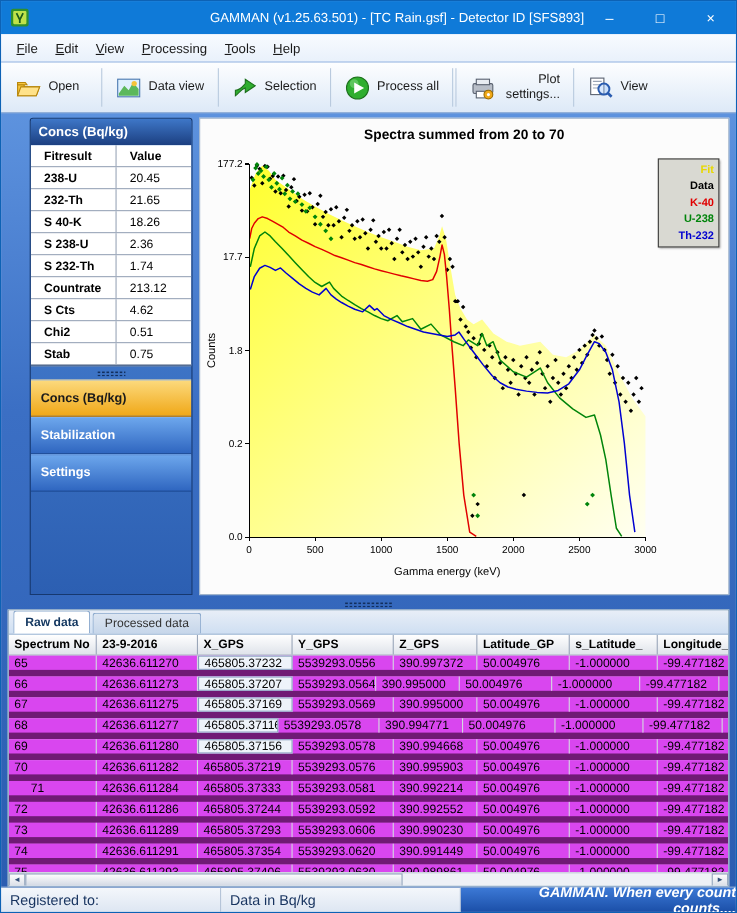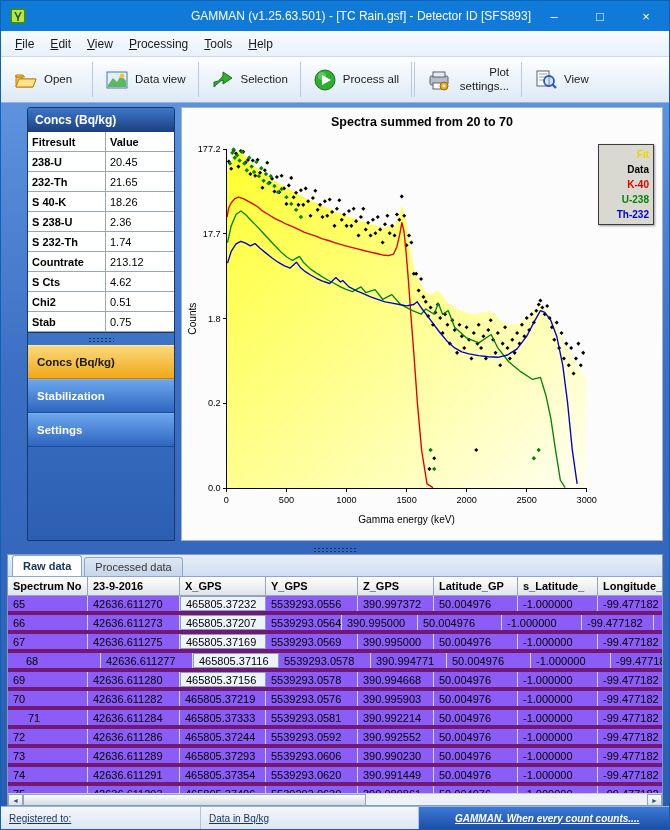--- a/index.html
+++ b/index.html
@@ -29,21 +29,21 @@
 
   
   .content { height:442px; display:flex; padding:4px 6px; gap:6px; flex:0 0 auto; }
 
   
   .left-panel { width:148px; display:flex; flex-direction:column; border:1px solid #16386f; border-radius:3px 3px 0 0; overflow:hidden; flex:0 0 auto;
                 background:linear-gradient(180deg,#4f8ada,#2c5fb2);margin-left:20px; }
   .lp-header { height:24px; background:linear-gradient(180deg,#3e77c8,#1c3f80); color:#fff; font-weight:bold; font-size:12px; display:flex; align-items:center; padding-left:7px; flex:0 0 auto; }
   .fit-table { background:#fff; flex:0 0 auto; border-bottom:1px solid #16386f; }
   .ft-row { display:flex; height:20px; border-bottom:1px solid #9aa6b8; }
-  .ft-cell { font-size:11px; display:flex; align-items:center; padding-left:4px; overflow:hidden; white-space:nowrap; }
+  .ft-cell { font-size:11px; display:flex; align-items:center; padding-left:12px; overflow:hidden; white-space:nowrap; }
   .ft-name { width:78px; border-right:1px solid #9aa6b8; font-weight:bold; }
   .ft-val { flex:1; }
   .ft-head .ft-cell { font-weight:bold; }
   .val-hl { background:#b5c6e2; }
   .lp-grip { height:12px; display:flex; align-items:center; justify-content:center; flex:0 0 auto; }
   .grip-dots { width:26px; height:5px; background-image:radial-gradient(#122f5e 1px, transparent 1.1px); background-size:4px 3px; }
   .nav-btn { height:34px; display:flex; align-items:center; padding-left:9px; font-size:11.5px; font-weight:bold; color:#fff;
              background:linear-gradient(180deg,#6ca6ec,#2f66c0); border-top:1px solid #7fb0ee; border-bottom:1px solid #1d4a94; }
   .nav-btn.selected { background:linear-gradient(180deg,#fcd97c,#f0a818); color:#1a1a1a; border-top:1px solid #ffe9ad; border-bottom:1px solid #c87c00; }
   .lp-fill { flex:1; }
@@ -62,30 +62,30 @@
   
   .bottom-panel { height:252px; margin:0 6px; background:#fff; border:1px solid #7f9db9; display:flex; flex-direction:column; overflow:hidden; flex:0 0 auto; }
   .tabs { height:22px; background:linear-gradient(180deg,#e8eef7,#cfdff2); display:flex; align-items:flex-end; padding-left:4px; gap:2px; border-bottom:1px solid #8aa8cc; flex:0 0 auto; }
   .tab { height:19px; padding:0 10px; display:flex; align-items:center; font-size:11px; color:#333; background:linear-gradient(180deg,#dde6f2,#c6d6ea); border:1px solid #8aa8cc; border-bottom:none; border-radius:3px 3px 0 0; }
   .tab.selected { background:#fff; font-weight:bold; color:#12365f; height:21px; }
   .grid-wrap { height:216px; overflow:hidden; flex:0 0 auto; }
   .grid-header { display:flex; height:19px; background:linear-gradient(180deg,#ffffff,#dfe3ea); border-bottom:1px solid #9aa6b8; }
   .g-cell { flex:0 0 auto; font-size:11px; padding:0 0 0 5px; display:flex; align-items:center; overflow:hidden; white-space:nowrap;
             border-right:1px solid #d4d9e0; }
   .g-head { font-weight:bold; border-right:1px solid #9aa6b8; }
-  .grid-row { display:flex; height:19px; border-bottom:4px solid #701a75; background:#8b5cf6; }
+  .grid-row { display:flex; height:19px; border-bottom:6px solid #701a75; background:#d946ef; }
   .g-cell.boxed { border:1px solid #8aa0c0; background:#eef3fa; }
   .hscroll { height:14px; background:#eef1f6; border-top:1px solid #c4ccd8; display:flex; flex:0 0 auto; }
   .hs-btn { width:15px; height:13px; background:linear-gradient(180deg,#fdfdfd,#d8dde6); border:1px solid #93a5bd; display:flex; align-items:center; justify-content:center; font-size:7px; color:#33507a; }
   .hs-track { flex:1; position:relative; }
   .hs-thumb { position:absolute; left:0; top:0; height:13px; width:55%; background:linear-gradient(180deg,#fdfdfd,#cfd6e2); border:1px solid #93a5bd; }
 
   
   .statusbar { height:23px; display:flex; flex:0 0 auto; background:linear-gradient(180deg,#f4f7fb,#dde6f2); border-top:1px solid #9ab4d6; }
-  .sb-seg { display:flex; align-items:center; font-size:10px; color:#17335f; padding-left:8px; border-right:1px solid #b5c4d8;text-decoration:underline; }
+  .sb-seg { display:flex; align-items:center; font-size:13px; color:#17335f; padding-left:8px; border-right:1px solid #b5c4d8; }
   .sb-reg { width:200px; }
   .sb-units { width:218px; }
   .sb-slogan { flex:1; background:linear-gradient(180deg,#3c79d6,#1b4fa8); color:#fff; font-style:italic; font-weight:bold; padding-left:36px; border-right:none; }
 </style>
 </head>
 <body>
 
 <div class="window">
 
   <div class="titlebar">
@@ -325,23 +325,23 @@
             <div class="g-cell" style="width: 80px;">67</div>
             <div class="g-cell" style="width: 92px;">42636.611275</div>
             <div class="g-cell boxed" style="width: 86px;">465805.37169</div>
             <div class="g-cell" style="width: 92px;">5539293.0569</div>
             <div class="g-cell" style="width: 76px;">390.995000</div>
             <div class="g-cell" style="width: 84px;">50.004976</div>
             <div class="g-cell" style="width: 80px;">-1.000000</div>
             <div class="g-cell" style="width: 72px;">-99.477182</div>
           </div>
           <div class="grid-row">
-            <div class="g-cell" style="width: 80px; margin-left: 13px;">68</div>
+            <div class="g-cell" style="width: 80px;">68</div>
             <div class="g-cell" style="width: 92px;">42636.611277</div>
-            <div class="g-cell boxed" style="width: 86px;">465805.37116</div>
+            <div class="g-cell boxed" style="width: 73px;">465805.37116</div>
             <div class="g-cell" style="width: 92px;">5539293.0578</div>
             <div class="g-cell" style="width: 76px;">390.994771</div>
             <div class="g-cell" style="width: 84px;">50.004976</div>
             <div class="g-cell" style="width: 80px;">-1.000000</div>
             <div class="g-cell" style="width: 72px;">-99.477182</div>
           </div>
           <div class="grid-row">
             <div class="g-cell" style="width: 80px;">69</div>
             <div class="g-cell" style="width: 92px;">42636.611280</div>
             <div class="g-cell boxed" style="width: 86px;">465805.37156</div>

